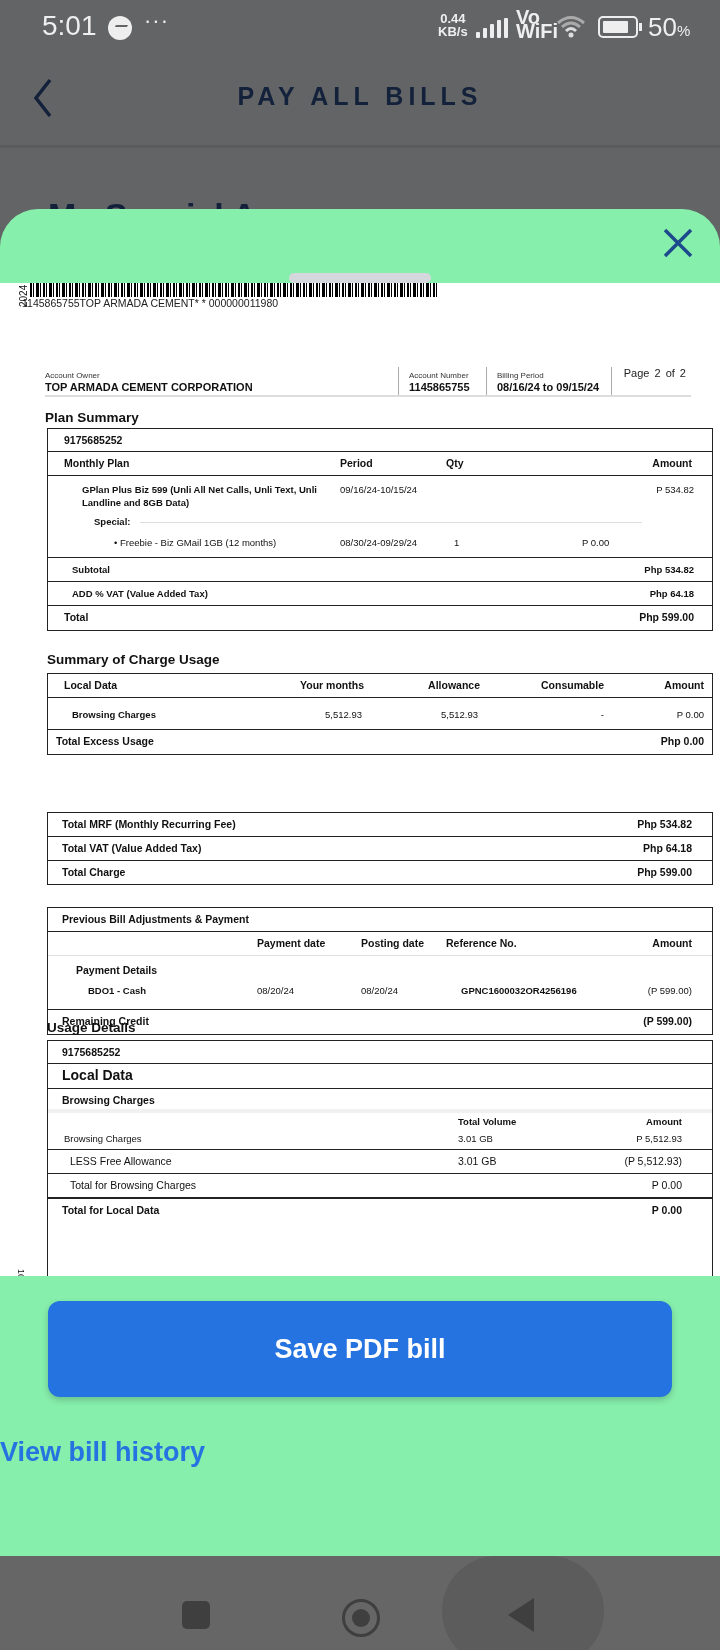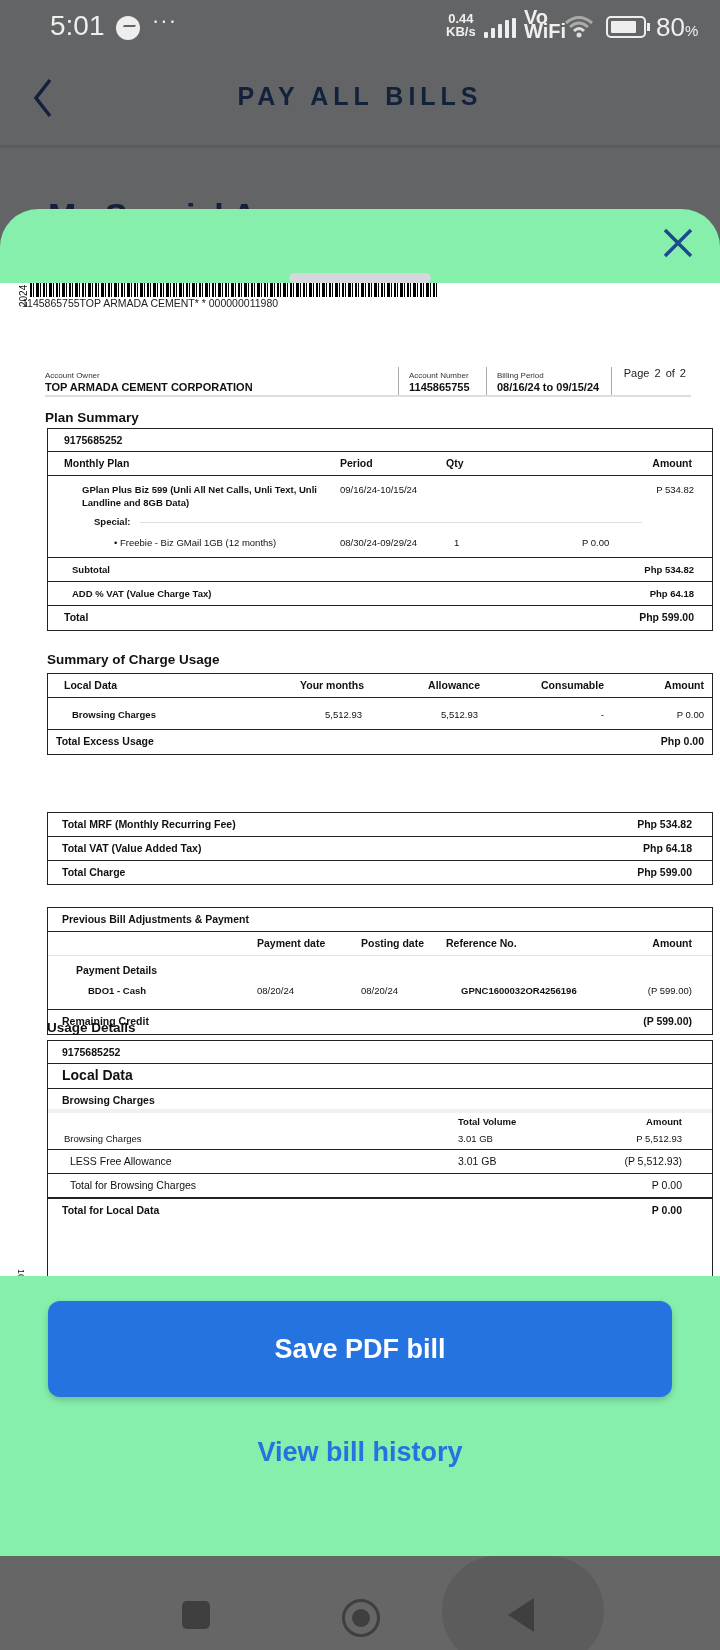--- a/index.html
+++ b/index.html
@@ -1,20 +1,20 @@
 <!DOCTYPE html>
 <html><head>
 <meta charset="utf-8">
 <style>
   * { box-sizing: border-box; margin: 0; padding: 0; }
   html, body { width: 720px; height: 1650px; overflow: hidden; }
   body { font-family: "Liberation Sans", sans-serif; background: #636466; position: relative; }
 
   
-  .status-bar { position: absolute; left: 16px; top: 0; width: 588px; height: 56px; color: #efefef; }
+  .status-bar { position: absolute; left: 8px; top: 0; width: 588px; height: 56px; color: #efefef; }
   .status-time { position: absolute; left: 34px; top: 10px; font-size: 28px; }
   .messenger-icon { position: absolute; left: 100px; top: 16px; width: 24px; height: 24px; border-radius: 50%; background: #eee; }
   .messenger-icon::after { content: ""; position: absolute; left: 6px; top: 9px; width: 12px; height: 5px; border-top: 2px solid #636466; transform: skewX(-30deg); }
   .more-dots { position: absolute; left: 136px; top: 8px; font-size: 22px; letter-spacing: 1px; }
   .net-speed { position: absolute; left: 430px; top: 12px; font-size: 13px; font-weight: bold; line-height: 13px; text-align: center; }
   .signal-icon { position: absolute; left: 468px; top: 18px; width: 34px; height: 20px; }
   .signal-icon span { position: absolute; bottom: 0; width: 4px; background: #eee; border-radius: 1px; }
   .vowifi { position: absolute; left: 508px; top: 10px; font-size: 20px; line-height: 14px; font-weight: bold; }
   .wifi-icon { position: absolute; left: 548px; top: 14px; width: 30px; height: 26px; color: #aaa; font-size: 24px; }
   .battery-icon { position: absolute; left: 590px; top: 16px; width: 40px; height: 22px; border: 2px solid #eee; border-radius: 5px; }
@@ -52,21 +52,21 @@
   .tbl { position: absolute; left: 47px; width: 666px; border: 1.5px solid #222; font-size: 10.5px; }
   .row { position: relative; border-bottom: 1.5px solid #222; }
   .row:last-child { border-bottom: none; }
   .cell { position: absolute; top: 0; white-space: nowrap; }
   .b { font-weight: bold; }
   .r { text-align: right; }
   .light { border-bottom: 1px solid #e2e2e2; text-decoration: underline; }
 
   
   .save-btn { position: absolute; left: 48px; top: 1092px; width: 624px; height: 96px; background: #2473e0; border-radius: 12px; color: #fff; font-size: 27px; font-weight: bold; text-align: center; line-height: 96px; box-shadow: 0 3px 6px rgba(0,0,0,0.2); cursor: pointer; }
-  .history-link { position: absolute; left: 0; right: 0; top: 1228px; text-align: center; color: #2473e0; font-size: 27px; font-weight: bold; cursor: pointer; }
+  .history-link { position: absolute; left: 0; right: 0; top: 1228px; text-align: left; color: #2473e0; font-size: 27px; font-weight: bold; cursor: pointer; }
 
   
   .nav-bar { position: absolute; left: 0; top: 1556px; width: 720px; height: 94px; background: #666666; }
   .nav-recents { position: absolute; left: 182px; top: 45px; width: 28px; height: 28px; background: #3f3f3f; border-radius: 5px; }
   .nav-home { position: absolute; left: 342px; top: 43px; width: 38px; height: 38px; border: 3px solid #3f3f3f; border-radius: 50%; }
   .nav-home::after { content: ""; position: absolute; left: 7px; top: 7px; width: 18px; height: 18px; background: #3f3f3f; border-radius: 50%; }
   .nav-back-bg { position: absolute; left: 442px; top: 0px; width: 162px; height: 110px; background: #5c5c5c; border-radius: 60px; }
   .nav-back { position: absolute; left: 508px; top: 42px; width: 0; height: 0; border-top: 17px solid transparent; border-bottom: 17px solid transparent; border-right: 26px solid #3f3f3f; }
 </style>
 </head>
@@ -95,21 +95,21 @@
     <svg width="30" height="26" viewBox="0 0 30 26">
         <path d="M2 9 Q15 -2 28 9" stroke="#aaa" stroke-width="3" fill="none"></path>
         <path d="M6 13 Q15 5 24 13" stroke="#aaa" stroke-width="3" fill="none"></path>
         <path d="M10 17 Q15 12 20 17" stroke="#ddd" stroke-width="3" fill="none"></path>
         <circle cx="15" cy="21" r="2.5" fill="#ddd"></circle>
       </svg>
   </div>
   <div class="battery-icon">
       <div class="fill"></div>
     </div>
-  <span class="battery-pct"><span>80</span><small>%</small></span>
+  <span class="battery-pct"><span>50</span><small>%</small></span>
 </div>
 
 <div class="app-header">
   <div class="back-icon">
     <svg width="30" height="44" viewBox="0 0 30 44">
         <path d="M22 4 L8 22 L22 40" stroke="#13213b" stroke-width="3.5" fill="none"></path>
       </svg>
   </div>
   <div class="page-title">PAY ALL BILLS</div>
 </div>
@@ -169,21 +169,21 @@
         <span class="cell" style="left:66px;top:61px">• <span>Freebie - Biz GMail 1GB (12 months)</span></span>
         <span class="cell" style="left:292px;top:61px">08/30/24-09/29/24</span>
         <span class="cell" style="left:406px;top:61px">1</span>
         <span class="cell" style="left:534px;top:61px">P 0.00</span>
       </div>
       <div class="row" style="height:24px;font-size:9.5px">
         <span class="cell b" style="left:24px;top:6px">Subtotal</span>
         <span class="cell b r" style="right:18px;top:6px">Php 534.82</span>
       </div>
       <div class="row" style="height:24px;font-size:9.5px">
-        <span class="cell b" style="left:24px;top:6px">ADD % VAT (Value Charge Tax)</span>
+        <span class="cell b" style="left:24px;top:6px">ADD % VAT (Value Added Tax)</span>
         <span class="cell b r" style="right:18px;top:6px">Php 64.18</span>
       </div>
       <div class="row" style="height:24px">
         <span class="cell b" style="left:16px;top:5px">Total</span>
         <span class="cell b r" style="right:18px;top:5px">Php 599.00</span>
       </div>
     </div>
 
     <div class="sec-title" style="left:47px;top:369px">Summary of Charge Usage</div>
     <div class="tbl" style="top:390px">

